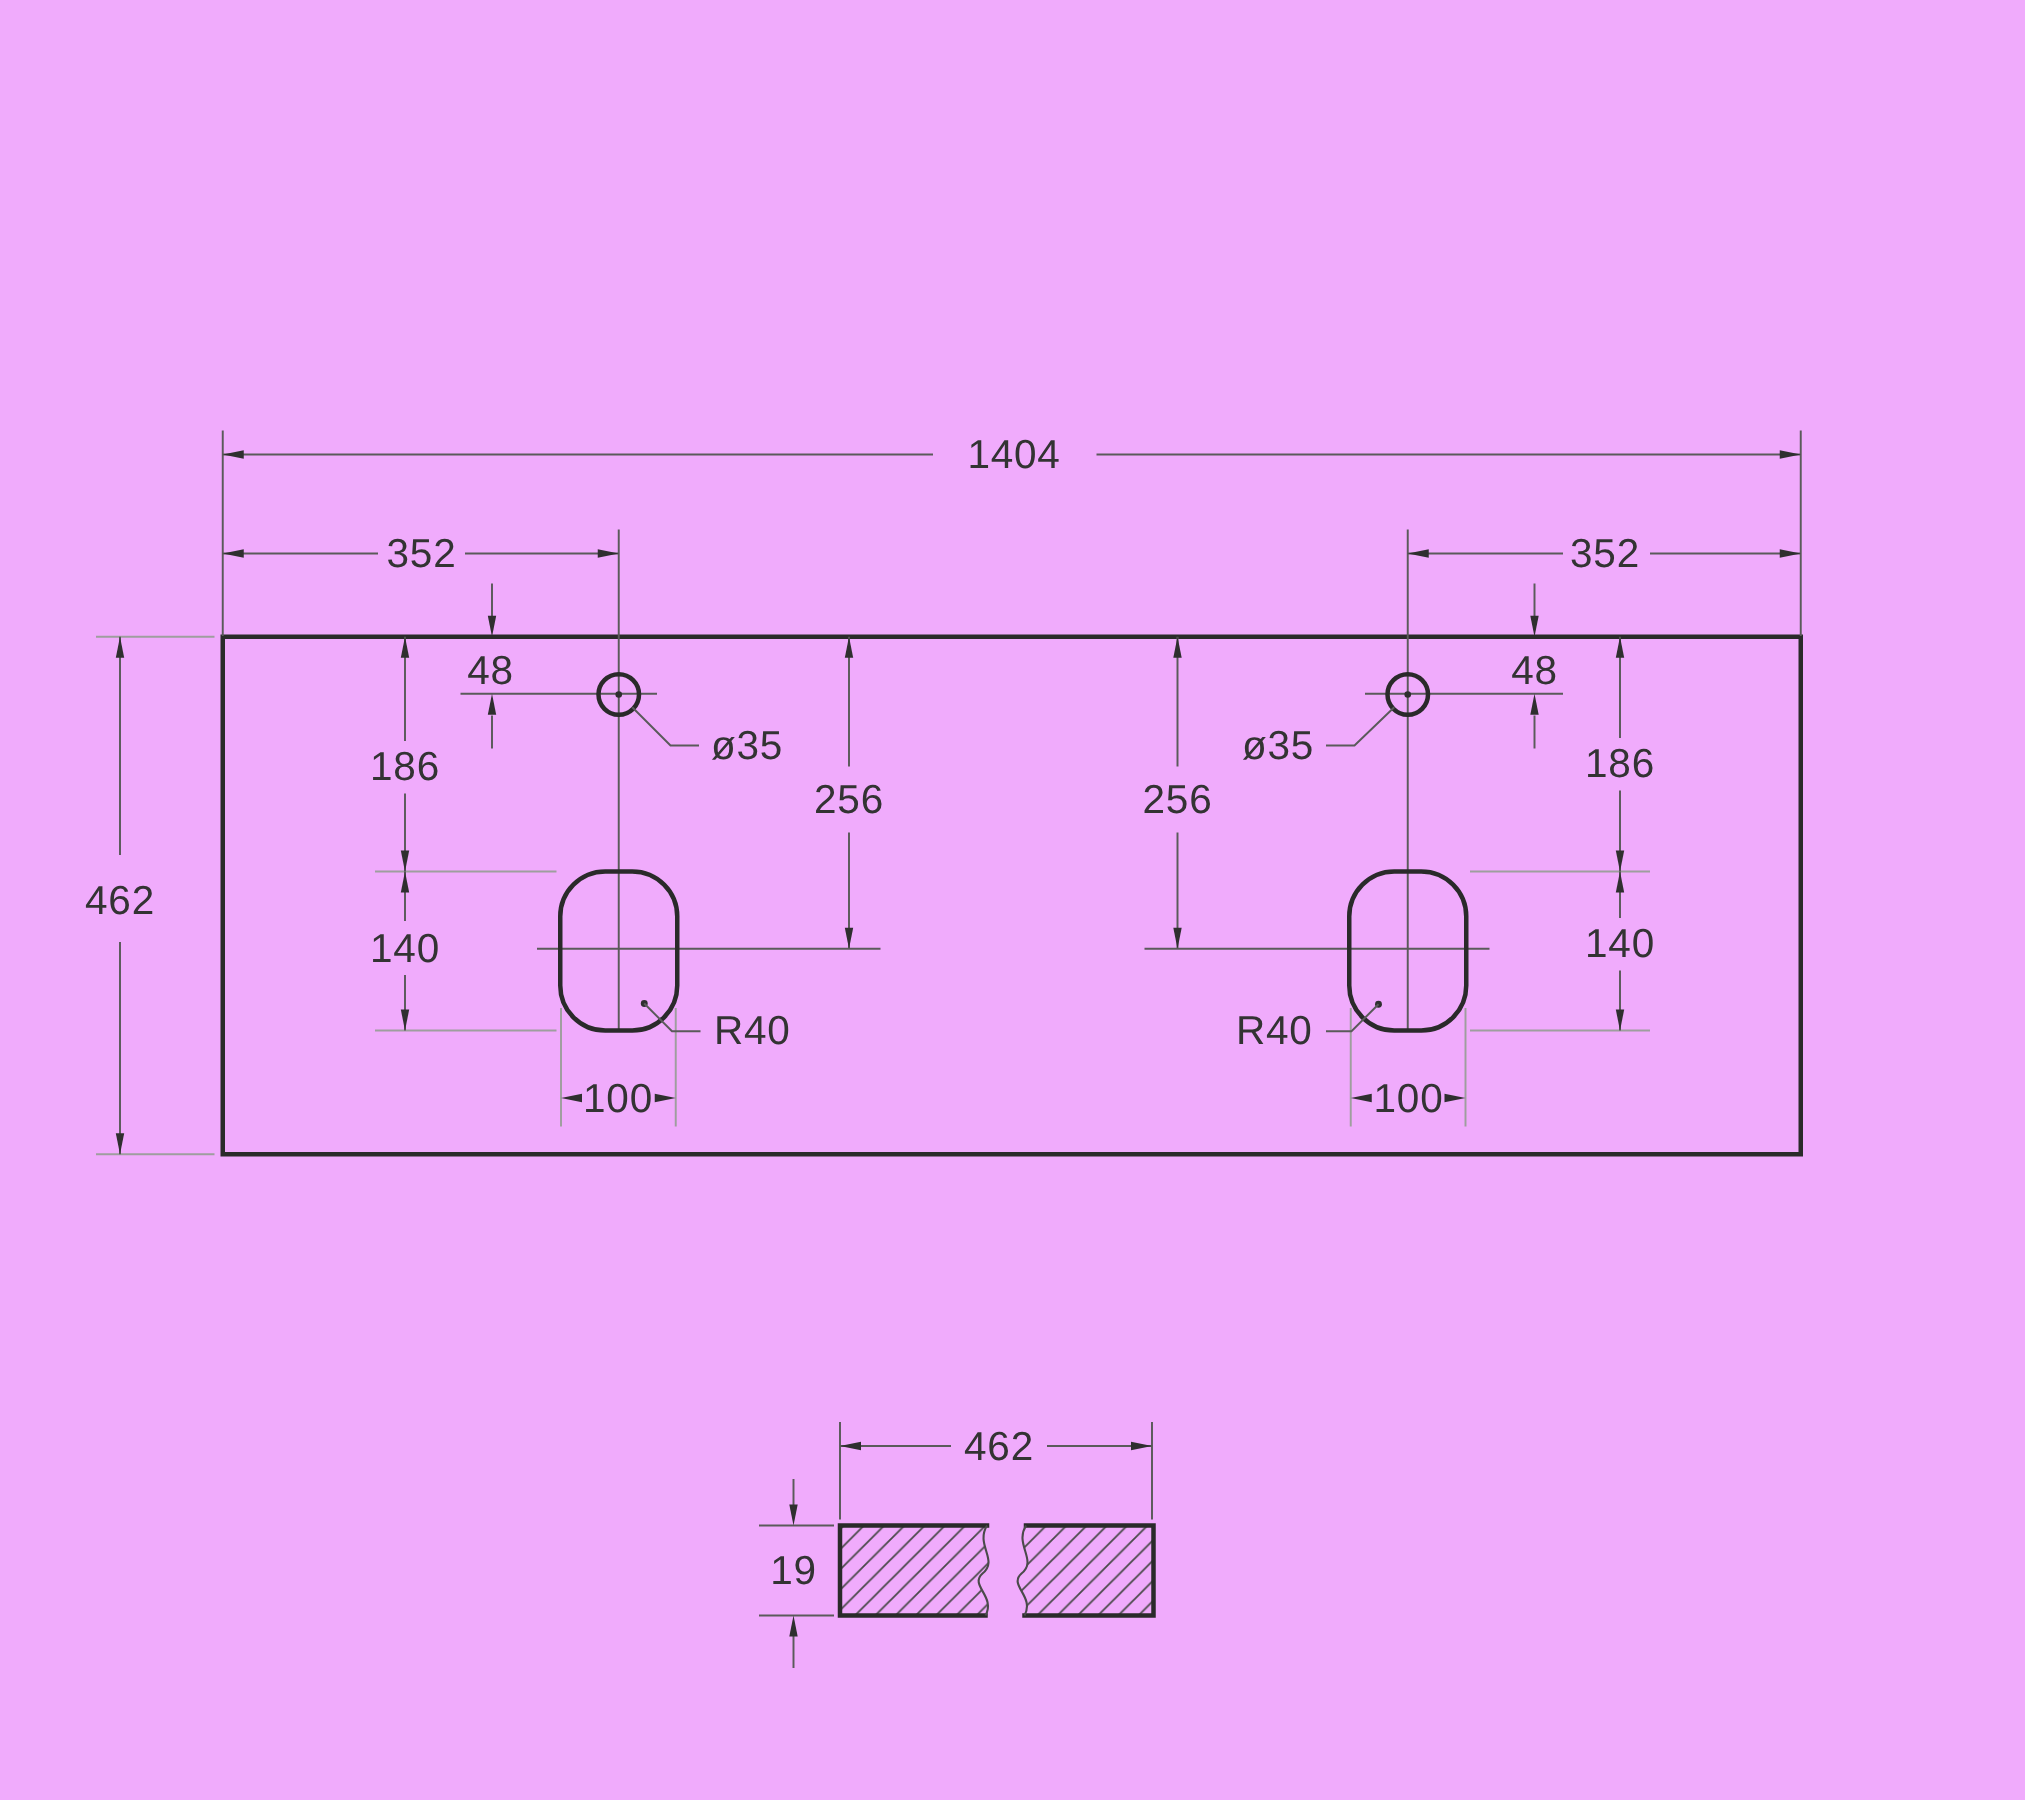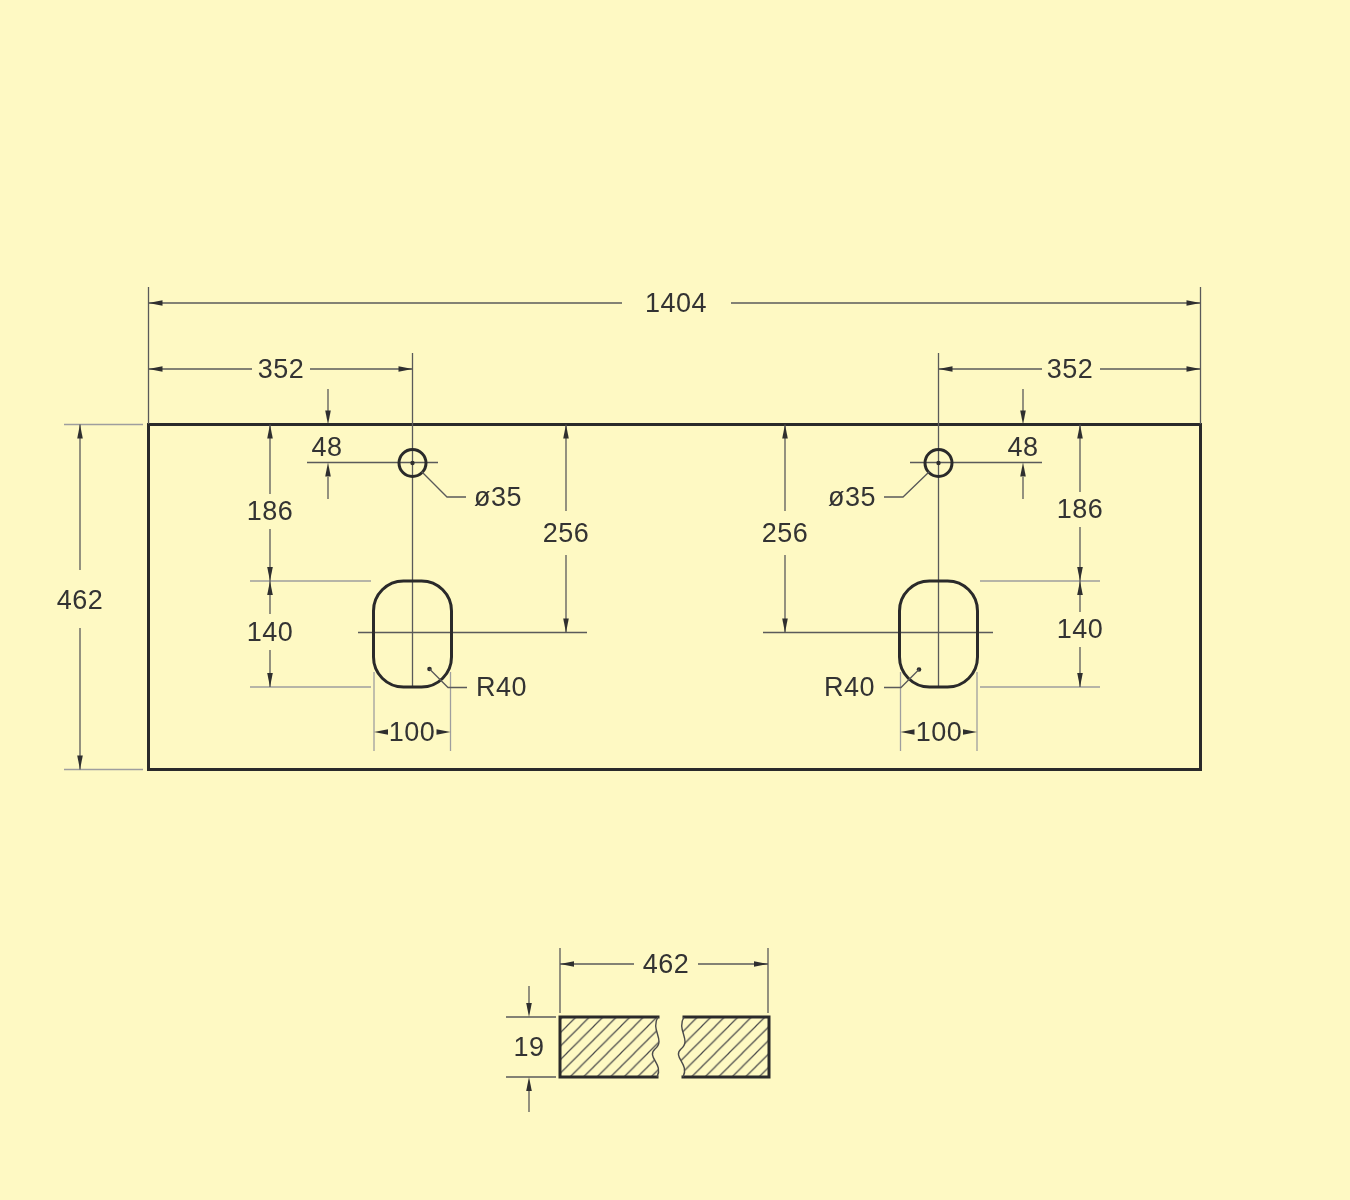--- a/index.html
+++ b/index.html
@@ -1,16 +1,16 @@
 <!DOCTYPE html>
 <html><head>
 <meta charset="utf-8">
 <style>
   html,body{margin:0;padding:0;background:#ffffff;}
-  .canvas{width:1350px;height:1200px;background:#fef9c3;position:relative;overflow:hidden;text-align:right;}
+  .canvas{width:1350px;height:1200px;background:#f0abfc;position:relative;overflow:hidden;text-align:right;}
   svg{display:block;}
   text{
     font-family:"Liberation Sans","DejaVu Sans",sans-serif;
     font-size:27px;
     fill:#333333;
     letter-spacing:0.5px;
   }
   .t-mid{text-anchor:middle;dominant-baseline:central;}
   .t-start{text-anchor:start;dominant-baseline:central;}
   .t-end{text-anchor:end;dominant-baseline:central;}

